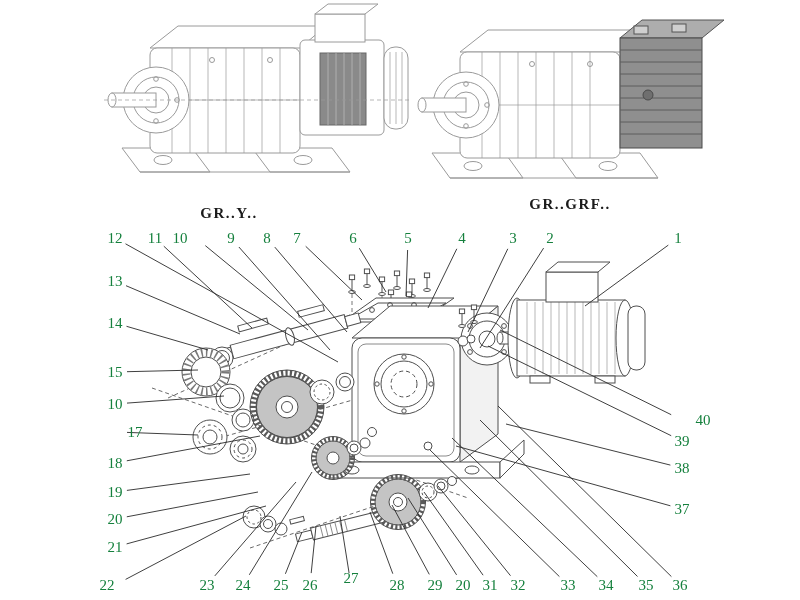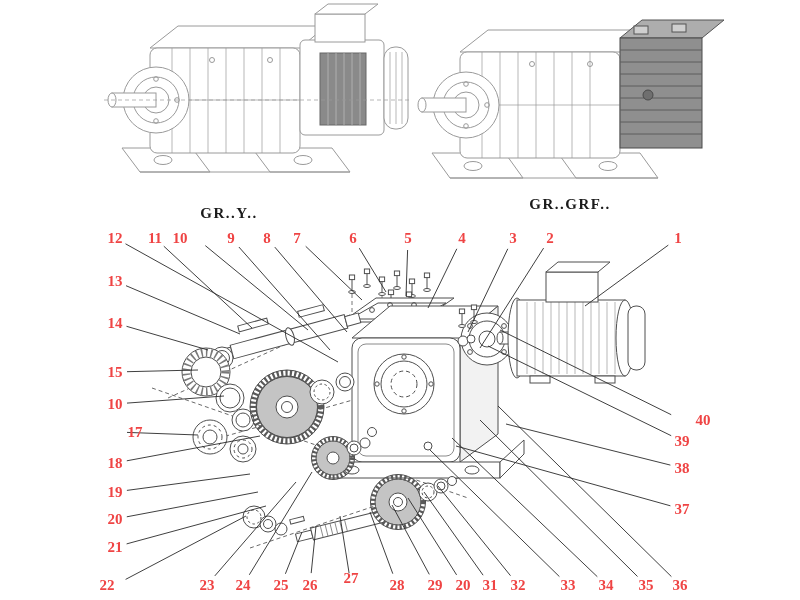--- a/index.html
+++ b/index.html
@@ -3,22 +3,22 @@
 <meta charset="utf-8">
 <style>
   html,body{margin:0;padding:0;background:#fff;}
   .page{position:relative;width:800px;height:600px;background:#fff;overflow:hidden;
         font-family:"Liberation Serif",serif;}
   .scene{position:absolute;left:0;top:0;}
   .title{position:absolute;transform:translate(-50%,-50%);font-weight:700;font-size:15px;
          letter-spacing:1.5px;color:#1b1b1b;white-space:nowrap;}
   .title-left{left:229px;top:213px;}
   .title-right{left:557px;top:204px;margin-left:13px;}
-  .callout{position:absolute;transform:translate(-50%,-50%);font-size:15px;font-weight:700;
-           color:#ef4444;line-height:1;}
+  .callout{position:absolute;transform:translate(-50%,-50%);font-size:15px;font-weight:400;
+           color:#15803d;line-height:1;}
   .leader{stroke:#2a2a2a;stroke-width:0.9;}
   .dash{stroke-dasharray:4 3;}
   .fin{stroke:#9a9a9a;stroke-width:0.7;}
 </style>
 </head>
 <body>
 
 <div class="page">
 
 <svg class="scene" width="800" height="600" viewBox="0 0 800 600">

